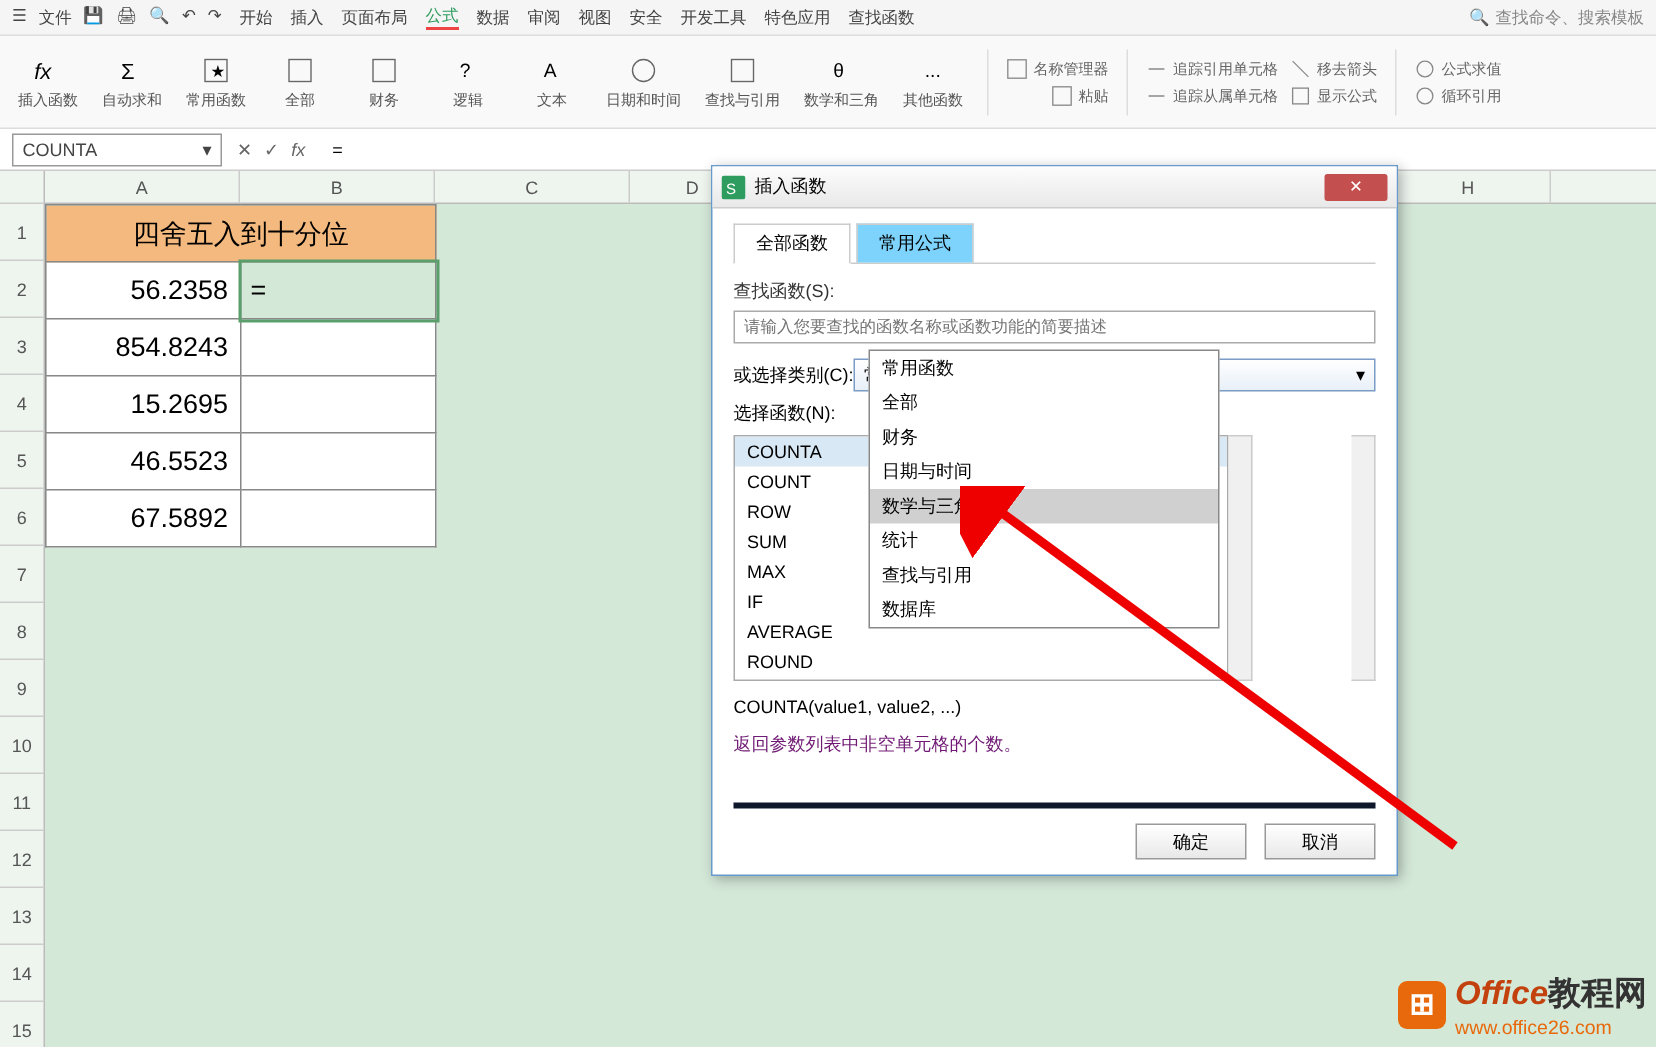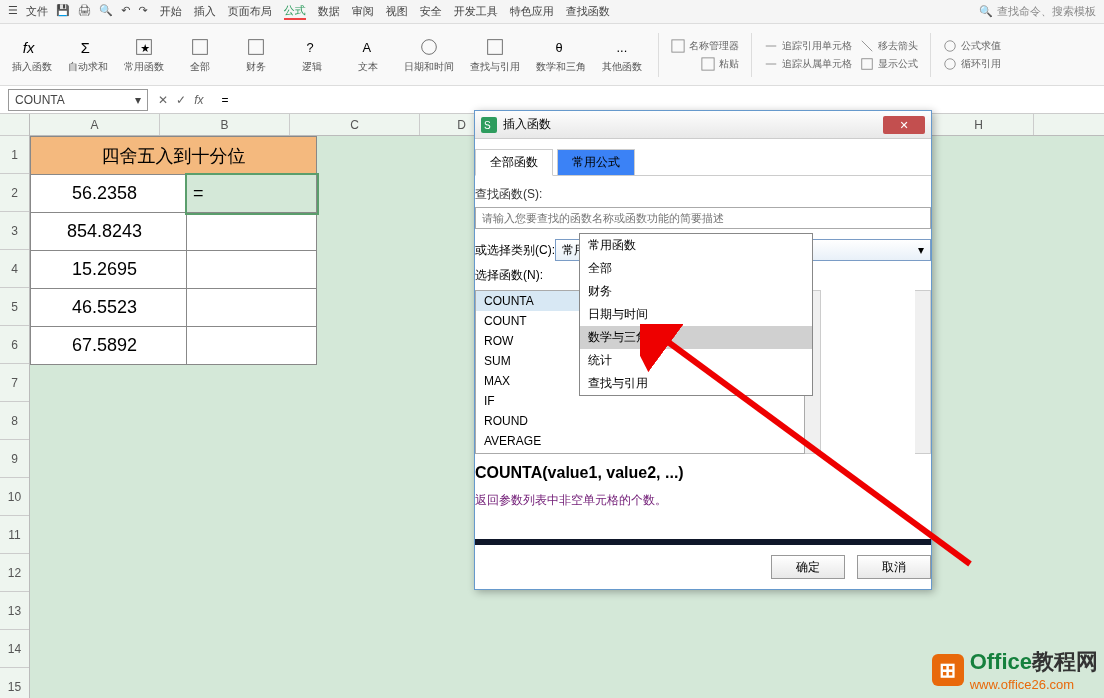--- a/index.html
+++ b/index.html
@@ -30,55 +30,55 @@
     .row-h { height: 38px; border-bottom: 1px solid #ccc; display: flex; align-items: center; justify-content: center; font-size: 12px; color: #555; }
     .row-h.first { height: 22px; }
     .col-headers { height: 22px; display: flex; background: #eef5ef; border-bottom: 1px solid #bbb; }
     .col-h { border-right: 1px solid #ccc; display: flex; align-items: center; justify-content: center; font-size: 12px; color: #555; }
     .grid { flex: 1; }
     .grid-body { display: flex; }
     .cells { position: relative; }
     .data-table { border-collapse: collapse; }
     .data-table td { border: 1px solid #888; height: 38px; font-size: 18px; text-align: center; background: #fff; }
     .data-table td.header { background: #f4b97e; font-weight: normal; }
-    .data-table td.col-a { width: 156px; text-align: center; padding-right: 8px; }
+    .data-table td.col-a { width: 130px; text-align: right; padding-right: 8px; }
     .data-table td.col-b { width: 130px; text-align: left; padding-left: 6px; }
     .data-table td.selected { background: #d4e8d8; outline: 2px solid #5a9e6c; }
     
     .dialog { position: absolute; left: 474px; top: 110px; width: 458px; background: #fff; border: 1px solid #6699cc; box-shadow: 2px 2px 8px rgba(0,0,0,0.3); }
     .dialog-title { height: 28px; background: linear-gradient(#fdfdfd, #e8e8e8); display: flex; align-items: center; padding: 0 6px; font-size: 12px; border-bottom: 1px solid #ccc; }
     .dialog-title svg { width: 16px; height: 16px; margin-right: 6px; }
     .dialog-close { margin-left: auto; width: 42px; height: 18px; background: #c34f4f; color: #fff; text-align: center; border-radius: 2px; font-size: 11px; line-height: 18px; }
-    .dialog-body { padding: 10px 0; }
+    .dialog-body { padding: 10px 14px; }
     .tabs { display: flex; border-bottom: 1px solid #ccc; margin-bottom: 10px; }
-    .tab { padding: 4px 14px; font-size: 12px; border: 1px solid #ccc; border-bottom: none; background: #3b82f6; margin-right: 4px; }
+    .tab { padding: 4px 14px; font-size: 12px; border: 1px solid #ccc; border-bottom: none; background: #7dd3fc; margin-right: 4px; }
     .tab.active { background: #fff; border-bottom: 1px solid #fff; margin-bottom: -1px; }
     .dlg-label { font-size: 12px; color: #333; margin-bottom: 4px; }
     .dlg-input { width: 100%; height: 22px; border: 1px solid #aaa; padding: 0 6px; font-size: 11px; color: #888; margin-bottom: 10px; }
     .dlg-row { display: flex; align-items: center; margin-bottom: 6px; font-size: 12px; }
     .dlg-select { flex: 1; height: 22px; border: 1px solid #7a9cc6; background: linear-gradient(#fff, #e8f0f8); padding: 0 6px; font-size: 12px; display: flex; align-items: center; justify-content: space-between; }
     .dropdown { position: absolute; left: 580px; top: 42px; width: 234px; background: #fff; border: 1px solid #888; z-index: 10; }
     .dropdown-item { padding: 3px 8px; font-size: 12px; cursor: pointer; }
     .dropdown-item.highlight { background: #d0d0d0; }
     .func-list-wrap { position: relative; display: flex; }
     .func-list { width: 330px; height: 164px; border: 1px solid #aaa; overflow: hidden; margin-bottom: 10px; }
     .func-item { padding: 3px 8px; font-size: 12px; }
     .func-item.sel { background: #d8e8f4; }
     .scroll-track { width: 16px; background: #f0f0f0; border: 1px solid #ccc; border-left: none; margin-bottom: 10px; }
     .scroll-track.outer { position: absolute; right: 0; top: 0; height: 164px; }
-    .func-sig { font-size: 16px; font-weight: bold; margin-bottom: 10px; }
+    .func-sig { font-size: 12px; font-weight: normal; margin-bottom: 10px; }
     .func-desc { font-size: 12px; color: #701a75; margin-bottom: 30px; }
-    .dlg-buttons { display: flex; justify-content: flex-end; gap: 12px; border-top: 6px solid #0f172a; padding-top: 10px; }
+    .dlg-buttons { display: flex; justify-content: flex-end; gap: 12px; border-top: 4px solid #0f172a; padding-top: 10px; }
     .dlg-btn { width: 74px; height: 24px; border: 1px solid #999; background: linear-gradient(#fff, #e8e8e8); font-size: 12px; }
     
     .arrow { position: absolute; left: 640px; top: 324px; pointer-events: none; z-index: 20; }
     
     .watermark { position: absolute; right: 6px; bottom: 6px; font-size: 22px; font-weight: bold; display: flex; align-items: center; gap: 6px; }
     .watermark .wm-icon { width: 32px; height: 32px; background: #e8690b; border-radius: 6px; display: flex; align-items: center; justify-content: center; color: #fff; font-size: 20px; }
-    .watermark .wm-text1 { color: #15803d; }
+    .watermark .wm-text1 { color: #c2410c; font-style: italic; }
     .watermark .wm-text2 { color: #333; }
     .watermark .wm-url { font-size: 13px; color: #e8690b; font-weight: normal; display: block; }
   </style>
 </head>
 <body>
 
 <div class="menubar">
   <div class="qat">
     <span>☰</span>
     <span>文件</span>
@@ -338,41 +338,42 @@
       <span>选择函数(N):</span>
     </div>
     <div class="func-list-wrap">
       <div class="func-list" id="func-list">
           <div class="func-item sel">COUNTA</div>
           <div class="func-item">COUNT</div>
           <div class="func-item">ROW</div>
           <div class="func-item">SUM</div>
           <div class="func-item">MAX</div>
           <div class="func-item">IF</div>
+          <div class="func-item">AVERAGE</div>
           <div class="func-item">ROUND</div>
-          <div class="func-item">AVERAGE</div>
         </div>
       <div class="scroll-track"></div>
       <div class="scroll-track outer"></div>
     </div>
     <div class="func-sig">COUNTA(value1, value2, ...)</div>
     <div class="func-desc">返回参数列表中非空单元格的个数。</div>
     <div class="dlg-buttons">
       <button class="dlg-btn">确定</button>
       <button class="dlg-btn">取消</button>
     </div>
     
     <div class="dropdown" id="dropdown" style="left:104px; top:94px;">
         <div class="dropdown-item">常用函数</div>
         <div class="dropdown-item">全部</div>
         <div class="dropdown-item">财务</div>
         <div class="dropdown-item">日期与时间</div>
         <div class="dropdown-item highlight">数学与三角函数</div>
         <div class="dropdown-item">统计</div>
         <div class="dropdown-item">查找与引用</div>
+        <div class="dropdown-item">数据库</div>
       </div>
   </div>
 </div>
 
 <svg class="arrow" width="340" height="250">
   <defs>
       <marker id="ah" markerWidth="12" markerHeight="12" refX="2" refY="6" orient="auto">
         <path d="M0,0 L0,12 L12,6 z" fill="#e00"></path>
       </marker>
     </defs>

